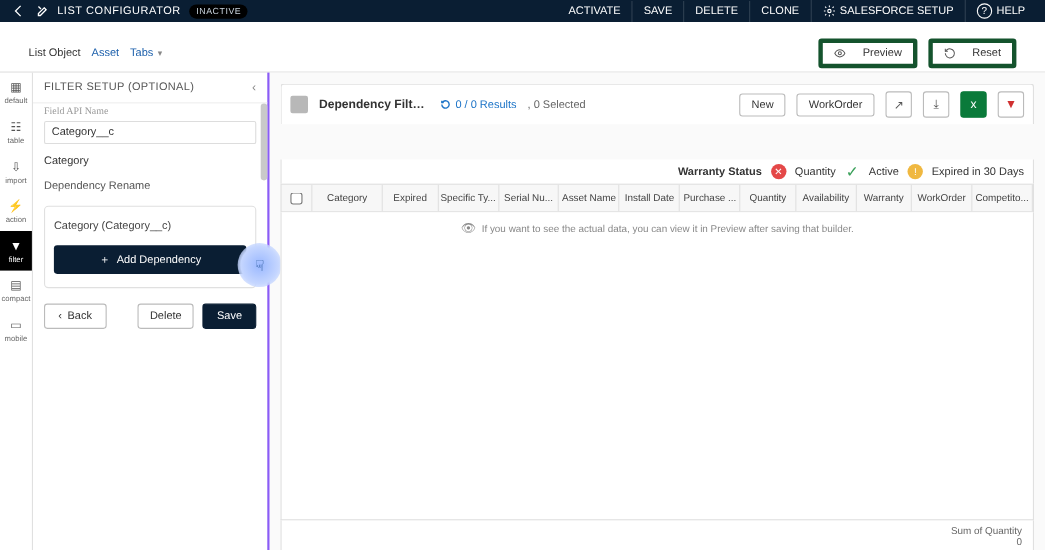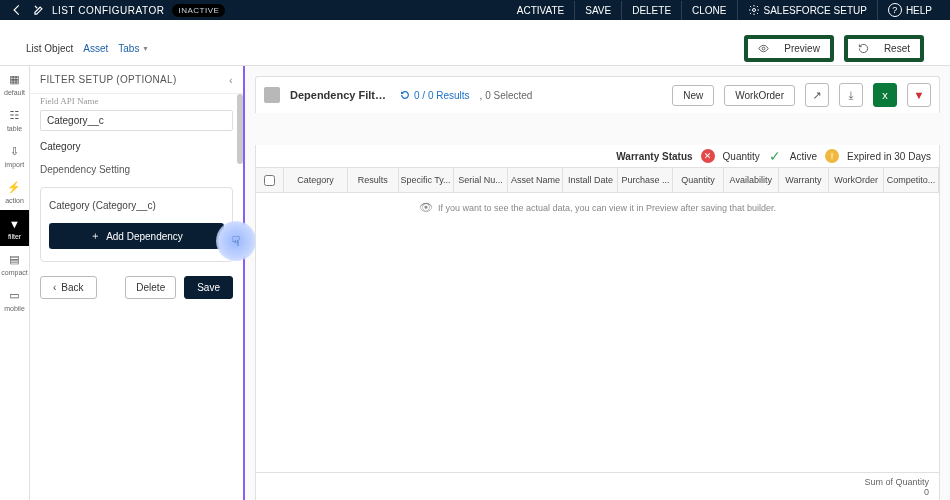--- a/index.html
+++ b/index.html
@@ -187,21 +187,21 @@
   </div>
 
   <div class="panel">
     <div class="phdr">
       <span>FILTER SETUP (OPTIONAL)</span>
       <span class="chev">‹</span>
     </div>
     <div class="fld-lbl">Field API Name</div>
     <div class="inp">Category__c</div>
     <div class="txt">Category</div>
-    <div class="txt" style="color:#555;">Dependency Setting</div>
+    <div class="txt" style="color:#555;">Dependency Rename</div>
     <div class="depbox">
       <div class="dtitle">Category (Category__c)</div>
       <div class="addbtn">
         <span>＋</span>
         <span>Add Dependency</span>
       </div>
     </div>
     <div class="btnrow">
       <div class="bk">
         <span>‹</span>
@@ -246,21 +246,21 @@
       <span class="stxt">Active</span>
       <span class="dot dyel">!</span>
       <span class="stxt">Expired in 30 Days</span>
     </div>
 
     <div class="tblhdr">
       <div class="cell cb">
           <input type="checkbox" style="">
         </div>
       <div class="cell" style="flex:1.2">Category</div>
-      <div class="cell" style="flex:0.9">Results</div>
+      <div class="cell" style="flex:0.9">Expired</div>
       <div class="cell" style="flex:1">Specific Ty...</div>
       <div class="cell" style="flex:1">Serial Nu...</div>
       <div class="cell" style="flex:1">Asset Name</div>
       <div class="cell" style="flex:1">Install Date</div>
       <div class="cell" style="flex:1">Purchase ...</div>
       <div class="cell" style="flex:0.9">Quantity</div>
       <div class="cell" style="flex:1">Availability</div>
       <div class="cell" style="flex:0.9">Warranty</div>
       <div class="cell" style="flex:1">WorkOrder</div>
       <div class="cell" style="flex:1">Competito...</div>

